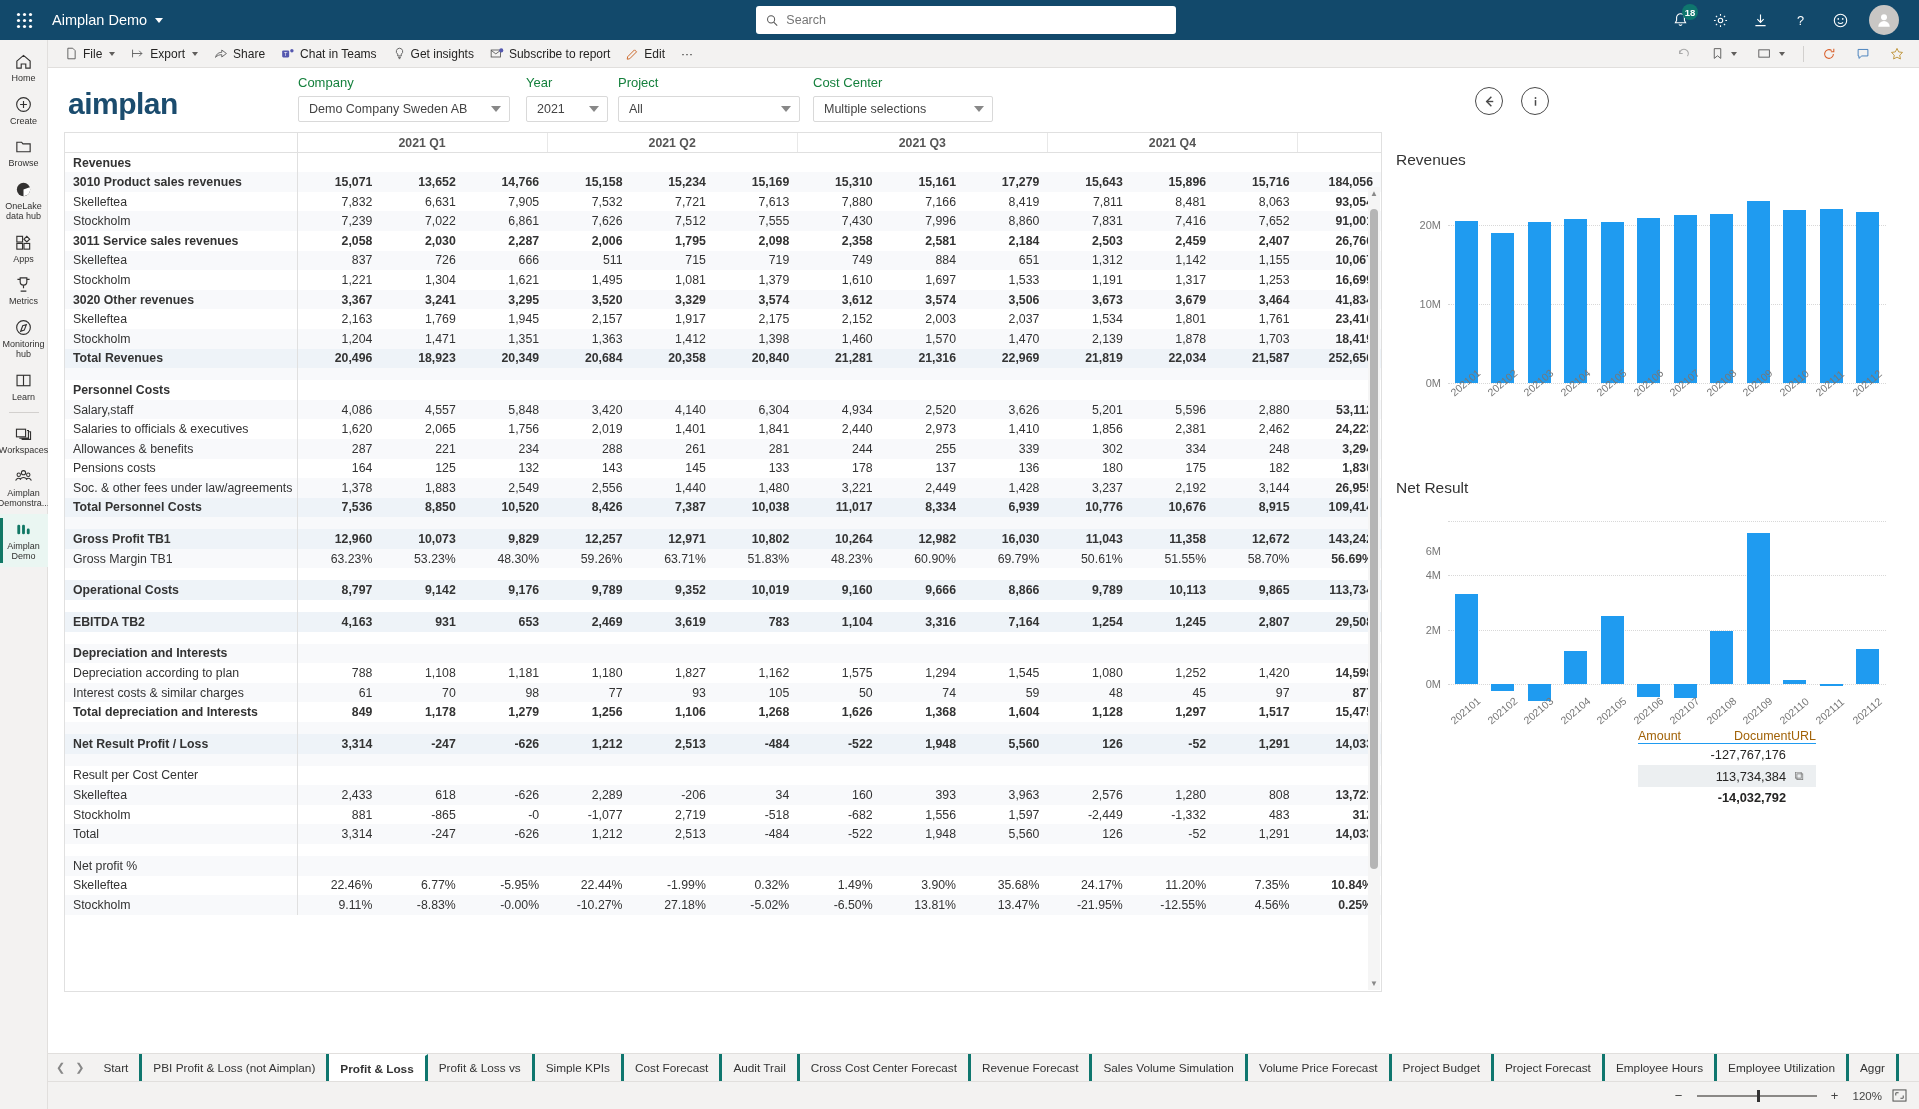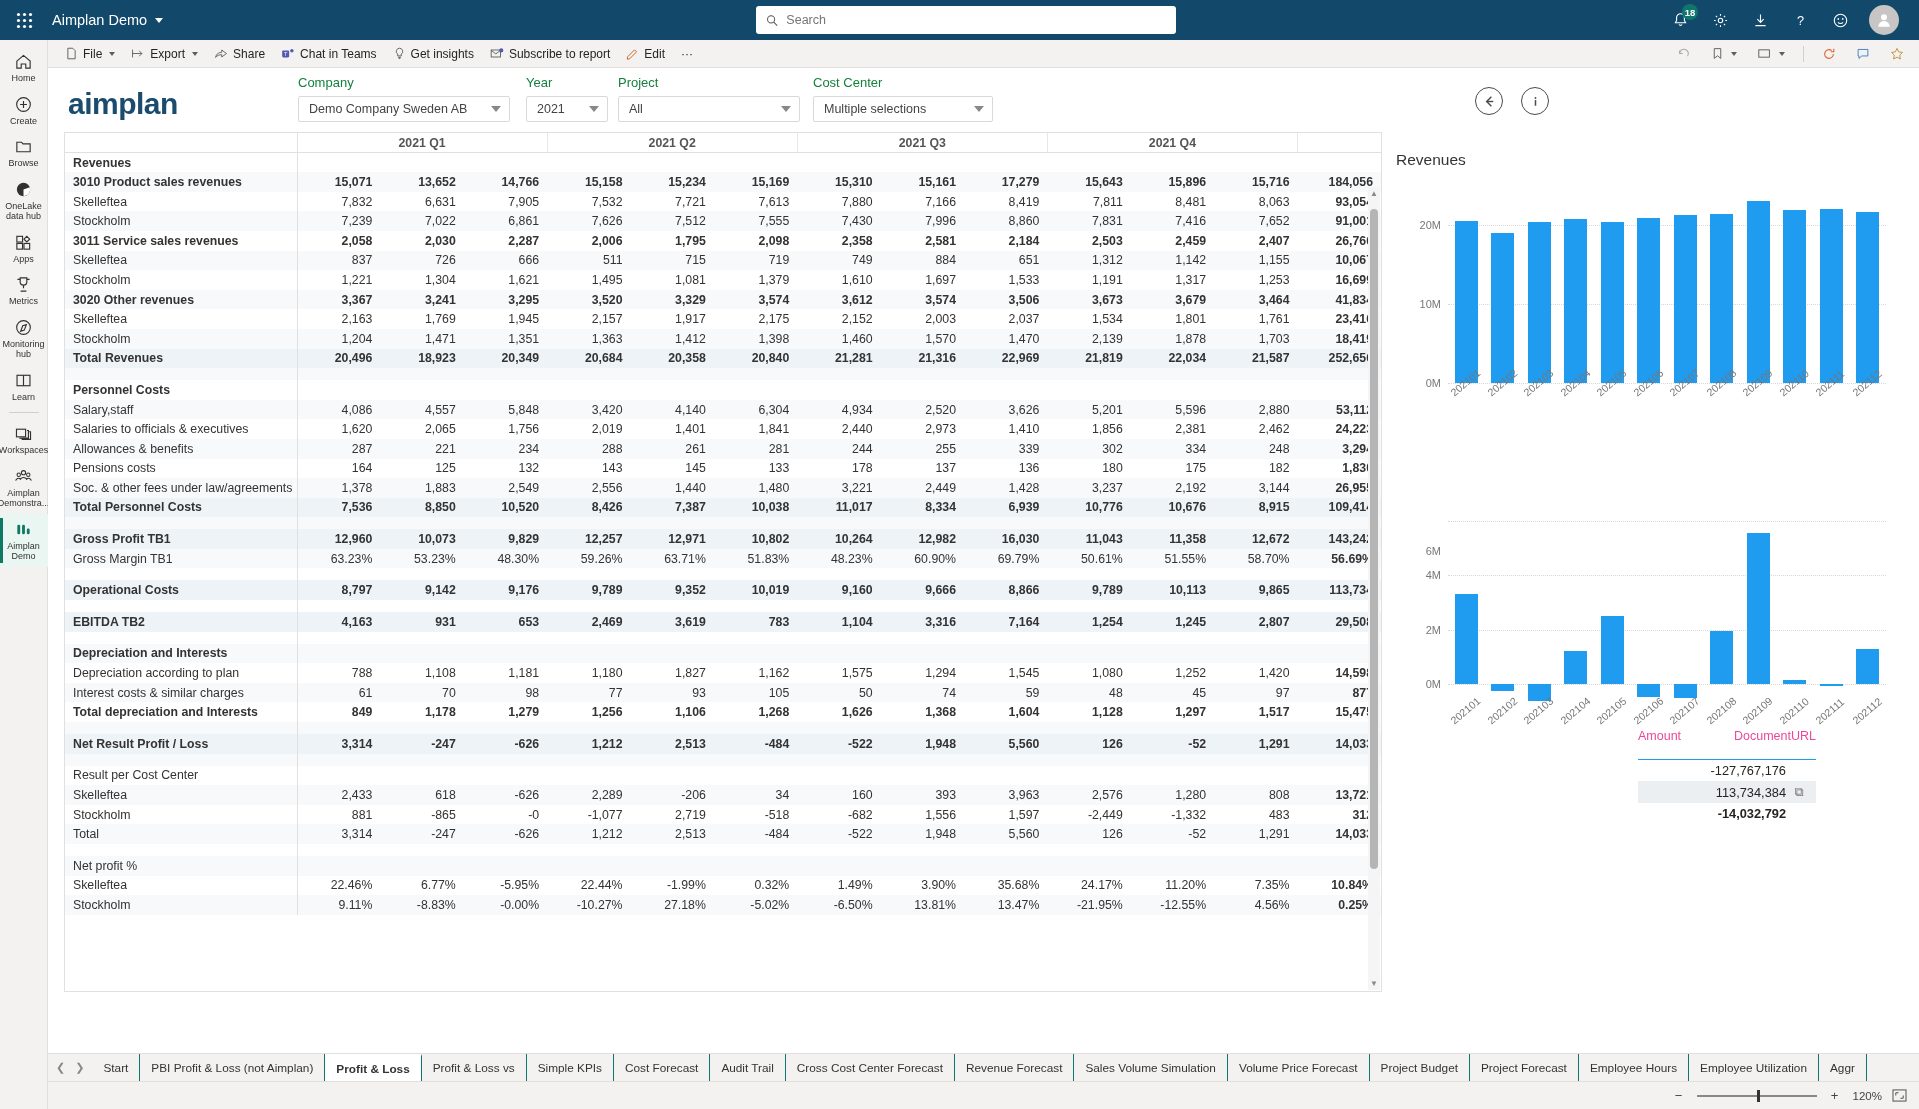--- a/index.html
+++ b/index.html
@@ -115,36 +115,36 @@
   .chart-title { font-size: 15.5px; color: #333; margin-bottom: 6px; }
   .plot { position: relative; }
   .ylab { position: absolute; right: 100%; transform: translateY(-50%); font-size: 11px; color: #777; padding-right: 7px; white-space: nowrap; }
   .gridline { position: absolute; left: 0; right: 0; border-top: 1px dotted #d8d8d8; }
   .bar { background: #1f9bf0; cursor: pointer; }
   .xlabels { position: absolute; left: 0; right: 0; display: flex; justify-content: space-between; }
   .xlabels span { font-size: 10.5px; color: #777; transform: rotate(-40deg); transform-origin: left top; white-space: nowrap; }
 
   
   .amtpanel { position: absolute; }
-  .amthdr { display: flex; border-bottom: 1.6px solid #1f9bf0; font-size: 12.5px; color: #ec4899; padding-bottom: 16px; }
+  .amthdr { display: flex; border-bottom: 1.6px solid #1f9bf0; font-size: 12.5px; color: #a16207; padding-bottom: 0; }
   .amtrow { display: flex; align-items: center; justify-content: space-between; font-size: 12.8px; padding: 3px 4px; }
   .amtrow.hl { background: #eceff1; }
   .amtrow.bold { font-weight: 700; }
 
   
   .tabbar {
     position: absolute; left: 48px; bottom: 28px; width: 1871px; height: 28px;
     background: #f3f2f1; border-top: 1px solid #e1dfdd;
     display: flex; align-items: stretch;
   }
   .tabnav { display: flex; align-items: center; padding: 0 4px; gap: 2px; }
   .tabnav span { color: #888; font-size: 11px; cursor: pointer; padding: 0 4px; }
   .tab {
     display: flex; align-items: center; padding: 10px 11px; font-size: 11.8px;
-    color: #333; cursor: pointer; white-space: nowrap; border-right: 1px solid #0f766e;
+    color: #333; cursor: pointer; white-space: nowrap; border-right: 3px solid #0f766e;
   }
   .tab.active { background: #fff; font-weight: 700; border-top: 2px solid #fff; }
 
   
   .statusbar {
     position: absolute; left: 48px; bottom: 0; width: 1871px; height: 28px;
     background: #f3f2f1; border-top: 1px solid #e1dfdd;
     display: flex; align-items: center; justify-content: flex-end; gap: 10px; padding-right: 12px;
   }
   .zoomslider { width: 120px; height: 2px; background: #8a8886; position: relative; }
@@ -1184,20 +1184,21 @@
         <span style="display: inline-block; width: 8.33333%;">202107</span>
         <span style="display: inline-block; width: 8.33333%;">202108</span>
         <span style="display: inline-block; width: 8.33333%;">202109</span>
         <span style="display: inline-block; width: 8.33333%;">202110</span>
         <span style="display: inline-block; width: 8.33333%;">202111</span>
         <span style="display: inline-block; width: 8.33333%;">202112</span>
       </div>
   </div>
 
   <div class="chartbox" style="left:1348px; top:410px; width:500px; height:290px;">
+    <div class="chart-title">Net Result</div>
     <div class="plot" id="plot-net" style="position:absolute; left:52px; top:42px; right:10px; height:190px;">
         <div class="gridline" style="top: 162.857px;"></div>
         <div class="ylab" style="top: 162.857px;">0M</div>
         <div class="gridline" style="top: 108.571px;"></div>
         <div class="ylab" style="top: 108.571px;">2M</div>
         <div class="gridline" style="top: 54.2857px;"></div>
         <div class="ylab" style="top: 54.2857px;">4M</div>
         <div class="gridline" style="top: 0px;"></div>
         <div class="ylab" style="top: 0px; margin-top: 30px;">6M</div>
         <div class="bar" title="202101: 3314000" style="position: absolute; background: rgb(31, 155, 240); left: 1.58333%; width: 5.16667%; top: 72.9057px; height: 89.9514px;"></div>

